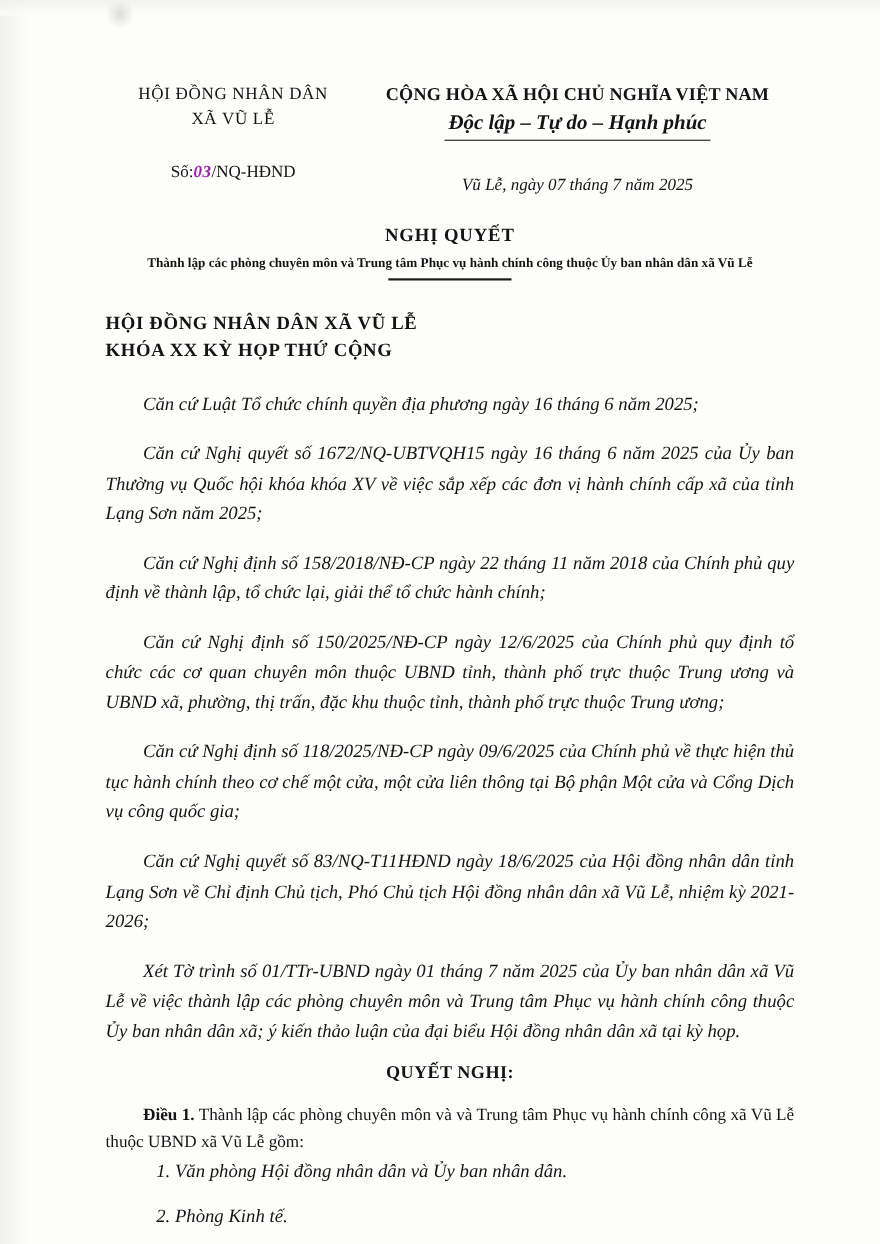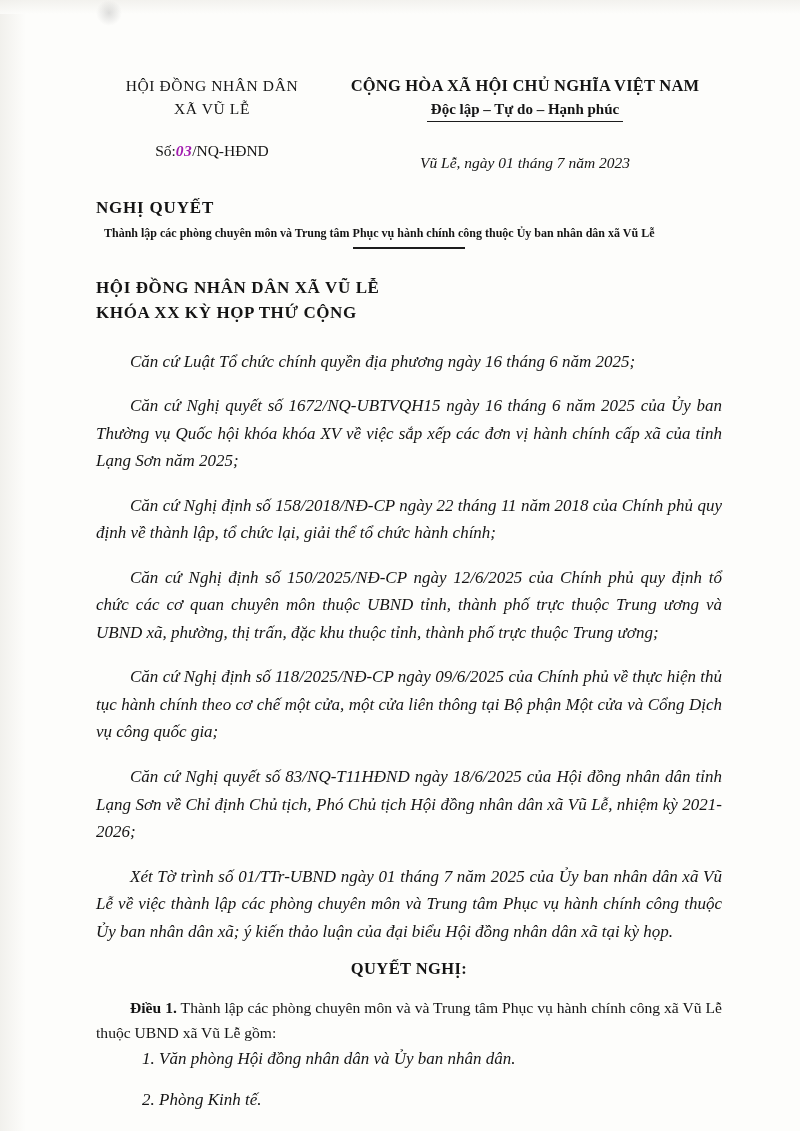--- a/index.html
+++ b/index.html
@@ -74,25 +74,26 @@
     line-height: 1.5;
   }
   .nation-line1 {
     font-weight: bold;
     font-size: 16.5px;
     letter-spacing: .2px;
     line-height: 1.45;
   }
   .nation-line2 {
     font-weight: bold;
-    font-size: 15px;
+    font-size: 19px;
     line-height: 1.5;
     display: inline-block;
     border-bottom: 1.2px solid #1c1c1c;
     padding: 0 4px 1px 4px;
+    font-style: italic;
   }
 
   .subheader {
     display: flex;
     align-items: flex-start;
     margin-top: 20px;
   }
   .doc-number {
     width: 232px;
     text-align: center;
@@ -109,21 +110,21 @@
     flex: 1;
     text-align: center;
     font-style: italic;
     font-size: 15.5px;
     padding-top: 12px;
   }
 
   
   .title-block {
     margin-top: 26px;
-    text-align: left;
+    text-align: center;
   }
   .nq-title {
     font-weight: bold;
     font-size: 17px;
     letter-spacing: .8px;
   }
   .nq-subtitle {
     font-weight: bold;
     font-size: 12px;
     line-height: 1.5;
@@ -208,21 +209,21 @@
       <div class="hdr-right">
         <div class="nation-line1">CỘNG HÒA XÃ HỘI CHỦ NGHĨA VIỆT NAM</div>
         <div><span class="nation-line2">Độc lập – Tự do – Hạnh phúc</span></div>
       </div>
     </div>
 
     <div class="subheader">
       <div class="doc-number">
         <span>Số:</span><span class="num-ink">03</span><span>/NQ-HĐND</span>
       </div>
-      <div class="date-line">Vũ Lễ, ngày 01 tháng 7 năm 2023</div>
+      <div class="date-line">Vũ Lễ, ngày 07 tháng 7 năm 2025</div>
     </div>
 
     <div class="title-block">
       <div class="nq-title">NGHỊ QUYẾT</div>
       <div class="nq-subtitle">Thành lập các phòng chuyên môn và Trung tâm Phục vụ hành chính công thuộc Ủy ban nhân dân xã Vũ Lễ</div>
       <div class="nq-rule"></div>
     </div>
 
     <div class="council-block">
       <div class="council-line1">HỘI ĐỒNG NHÂN DÂN XÃ VŨ LỄ</div>

